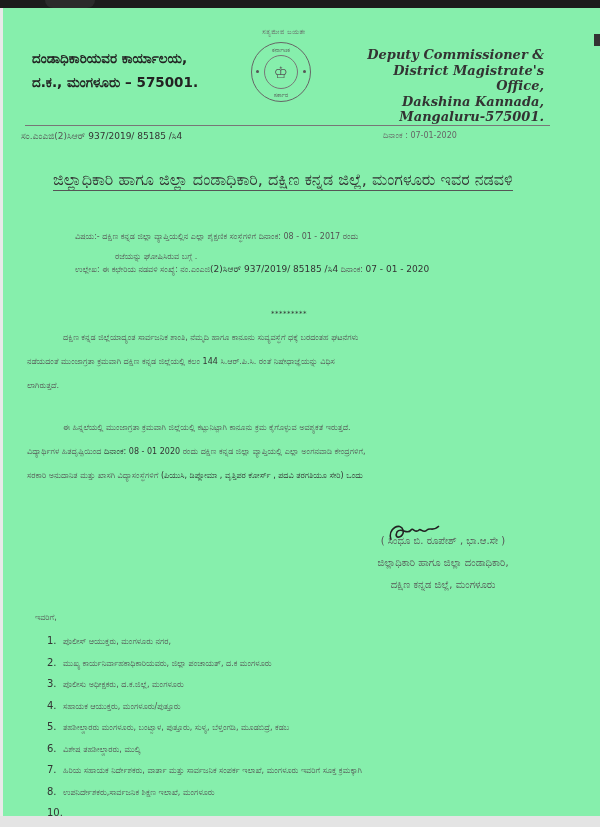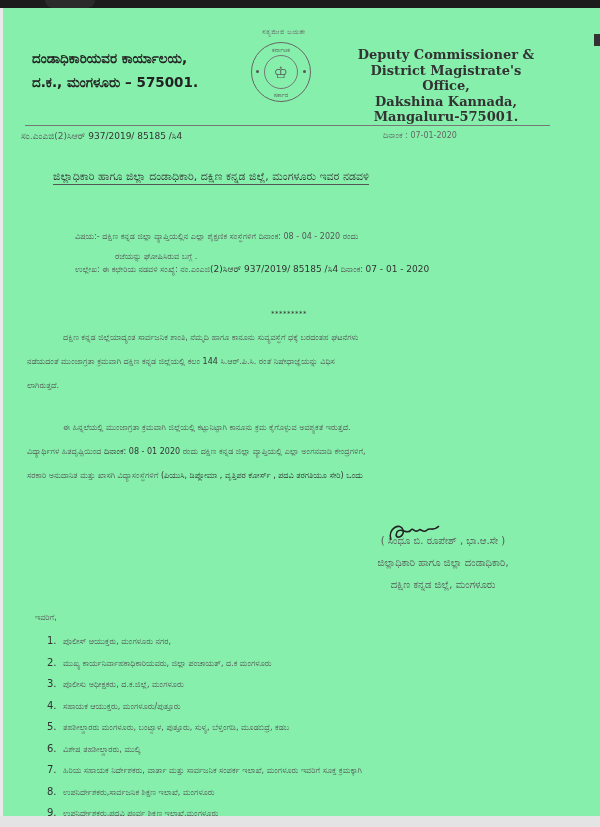--- a/index.html
+++ b/index.html
@@ -51,34 +51,34 @@
     position: absolute; left: 0; width: 58px; text-align: center; font-size: 6px; color: #555;
   }
   .emblem .arc-top { top: 3px; } .emblem .arc-bot { bottom: 2px; }
   .emblem-caption {
     position: absolute; left: 242px; top: 20px; width: 78px; text-align: center;
     font-size: 6.5px; color: #666; letter-spacing: 0.5px;
   }
   .en-header {
     position: absolute; left: 345px; top: 39px; width: 196px;
     font-family: "DejaVu Serif", serif; font-size: 13px; line-height: 15.5px;
-    font-weight: bold; color: #333; text-align: center;
+    font-weight: bold; color: #333; text-align: right; font-style: italic;
   }
   .rule {
     position: absolute; left: 22px; top: 117px; width: 525px; height: 1px; background: #777;
   }
   .refno {
     position: absolute; left: 18px; top: 123px; font-size: 9px; color: #555;
   }
   .refno b { font-weight: normal; color: #333; }
   .date-top {
     position: absolute; left: 380px; top: 123px; font-size: 8px; color: #666;
   }
   .proc-title {
-    position: absolute; left: 50px; top: 162px; font-size: 11px; color: #333;
+    position: absolute; left: 50px; top: 162px; font-size: 16px; color: #333;
     border-bottom: 1px solid #555; padding-bottom: 1px; white-space: nowrap;
   }
   .subject, .ref {
     position: absolute; left: 72px; font-size: 8px; color: #555; white-space: nowrap;
   }
   .subject { top: 219px; line-height: 20px; }
   .subject .cont { padding-left: 40px; display: block; }
   .ref { top: 256px; }
   .ref b { font-weight: normal; color: #333; font-size: 9px; }
   .stars {
@@ -146,21 +146,21 @@
   </div>
   <div class="date-top">
     <span>ದಿನಾಂಕ :</span>
     <span>07-01-2020</span>
   </div>
 
   <div class="proc-title">ಜಿಲ್ಲಾಧಿಕಾರಿ ಹಾಗೂ ಜಿಲ್ಲಾ ದಂಡಾಧಿಕಾರಿ, ದಕ್ಷಿಣ ಕನ್ನಡ ಜಿಲ್ಲೆ, ಮಂಗಳೂರು ಇವರ ನಡವಳಿ</div>
 
   <div class="subject">
     <span>ವಿಷಯ:-</span>
-    <span>ದಕ್ಷಿಣ ಕನ್ನಡ ಜಿಲ್ಲಾ ವ್ಯಾಪ್ತಿಯಲ್ಲಿನ ಎಲ್ಲಾ ಶೈಕ್ಷಣಿಕ ಸಂಸ್ಥೆಗಳಿಗೆ ದಿನಾಂಕ: 08 - 04 - 2020 ರಂದು</span>
+    <span>ದಕ್ಷಿಣ ಕನ್ನಡ ಜಿಲ್ಲಾ ವ್ಯಾಪ್ತಿಯಲ್ಲಿನ ಎಲ್ಲಾ ಶೈಕ್ಷಣಿಕ ಸಂಸ್ಥೆಗಳಿಗೆ ದಿನಾಂಕ: 08 - 01 - 2017 ರಂದು</span>
     <span class="cont">ರಜೆಯನ್ನು ಘೋಷಿಸಿರುವ ಬಗ್ಗೆ .</span>
   </div>
 
   <div class="ref">
     <span>ಉಲ್ಲೇಖ:</span>
     <span>ಈ ಕಛೇರಿಯ ನಡವಳಿ ಸಂಖ್ಯೆ: ನಂ.ಎಂಎಜಿ</span><b>(2)ಸಿಆರ್ 937/2019/ 85185 /ಸಿ4</b>
     <span>ದಿನಾಂಕ:</span>
     <b>07 - 01 - 2020</b>
   </div>
 
@@ -206,18 +206,17 @@
 
   <ul class="recipients">
     <li><span class="num">1.</span><span>ಪೊಲೀಸ್ ಆಯುಕ್ತರು, ಮಂಗಳೂರು ನಗರ,</span></li>
     <li><span class="num">2.</span><span>ಮುಖ್ಯ ಕಾರ್ಯನಿರ್ವಾಹಕಾಧಿಕಾರಿಯವರು, ಜಿಲ್ಲಾ ಪಂಚಾಯತ್, ದ.ಕ ಮಂಗಳೂರು</span></li>
     <li><span class="num">3.</span><span>ಪೊಲೀಸು ಅಧೀಕ್ಷಕರು, ದ.ಕ.ಜಿಲ್ಲೆ, ಮಂಗಳೂರು</span></li>
     <li><span class="num">4.</span><span>ಸಹಾಯಕ ಆಯುಕ್ತರು, ಮಂಗಳೂರು/ಪುತ್ತೂರು</span></li>
     <li><span class="num">5.</span><span>ತಹಶೀಲ್ದಾರರು ಮಂಗಳೂರು, ಬಂಟ್ವಾಳ, ಪುತ್ತೂರು, ಸುಳ್ಯ, ಬೆಳ್ತಂಗಡಿ, ಮೂಡಬಿದ್ರೆ, ಕಡಬ</span></li>
     <li><span class="num">6.</span><span>ವಿಶೇಷ ತಹಶೀಲ್ದಾರರು, ಮುಲ್ಕಿ</span></li>
     <li><span class="num">7.</span><span>ಹಿರಿಯ ಸಹಾಯಕ ನಿರ್ದೇಶಕರು, ವಾರ್ತಾ ಮತ್ತು ಸಾರ್ವಜನಿಕ ಸಂಪರ್ಕ ಇಲಾಖೆ, ಮಂಗಳೂರು ಇವರಿಗೆ ಸೂಕ್ತ ಕ್ರಮಕ್ಕಾಗಿ</span></li>
     <li><span class="num">8.</span><span>ಉಪನಿರ್ದೇಶಕರು,ಸಾರ್ವಜನಿಕ ಶಿಕ್ಷಣ ಇಲಾಖೆ, ಮಂಗಳೂರು</span></li>
-    <li><span class="num">9.</span><span>ಉಪನಿರ್ದೇಶಕರು,ಪದವಿ ಪೂರ್ವ ಶಿಕ್ಷಣ ಇಲಾಖೆ,ಮಂಗಳೂರು</span></li>
     <li><span class="num">10.</span></li>
   </ul>
 </div>
 
 <div class="bottombar"></div>
 
 </body></html>

